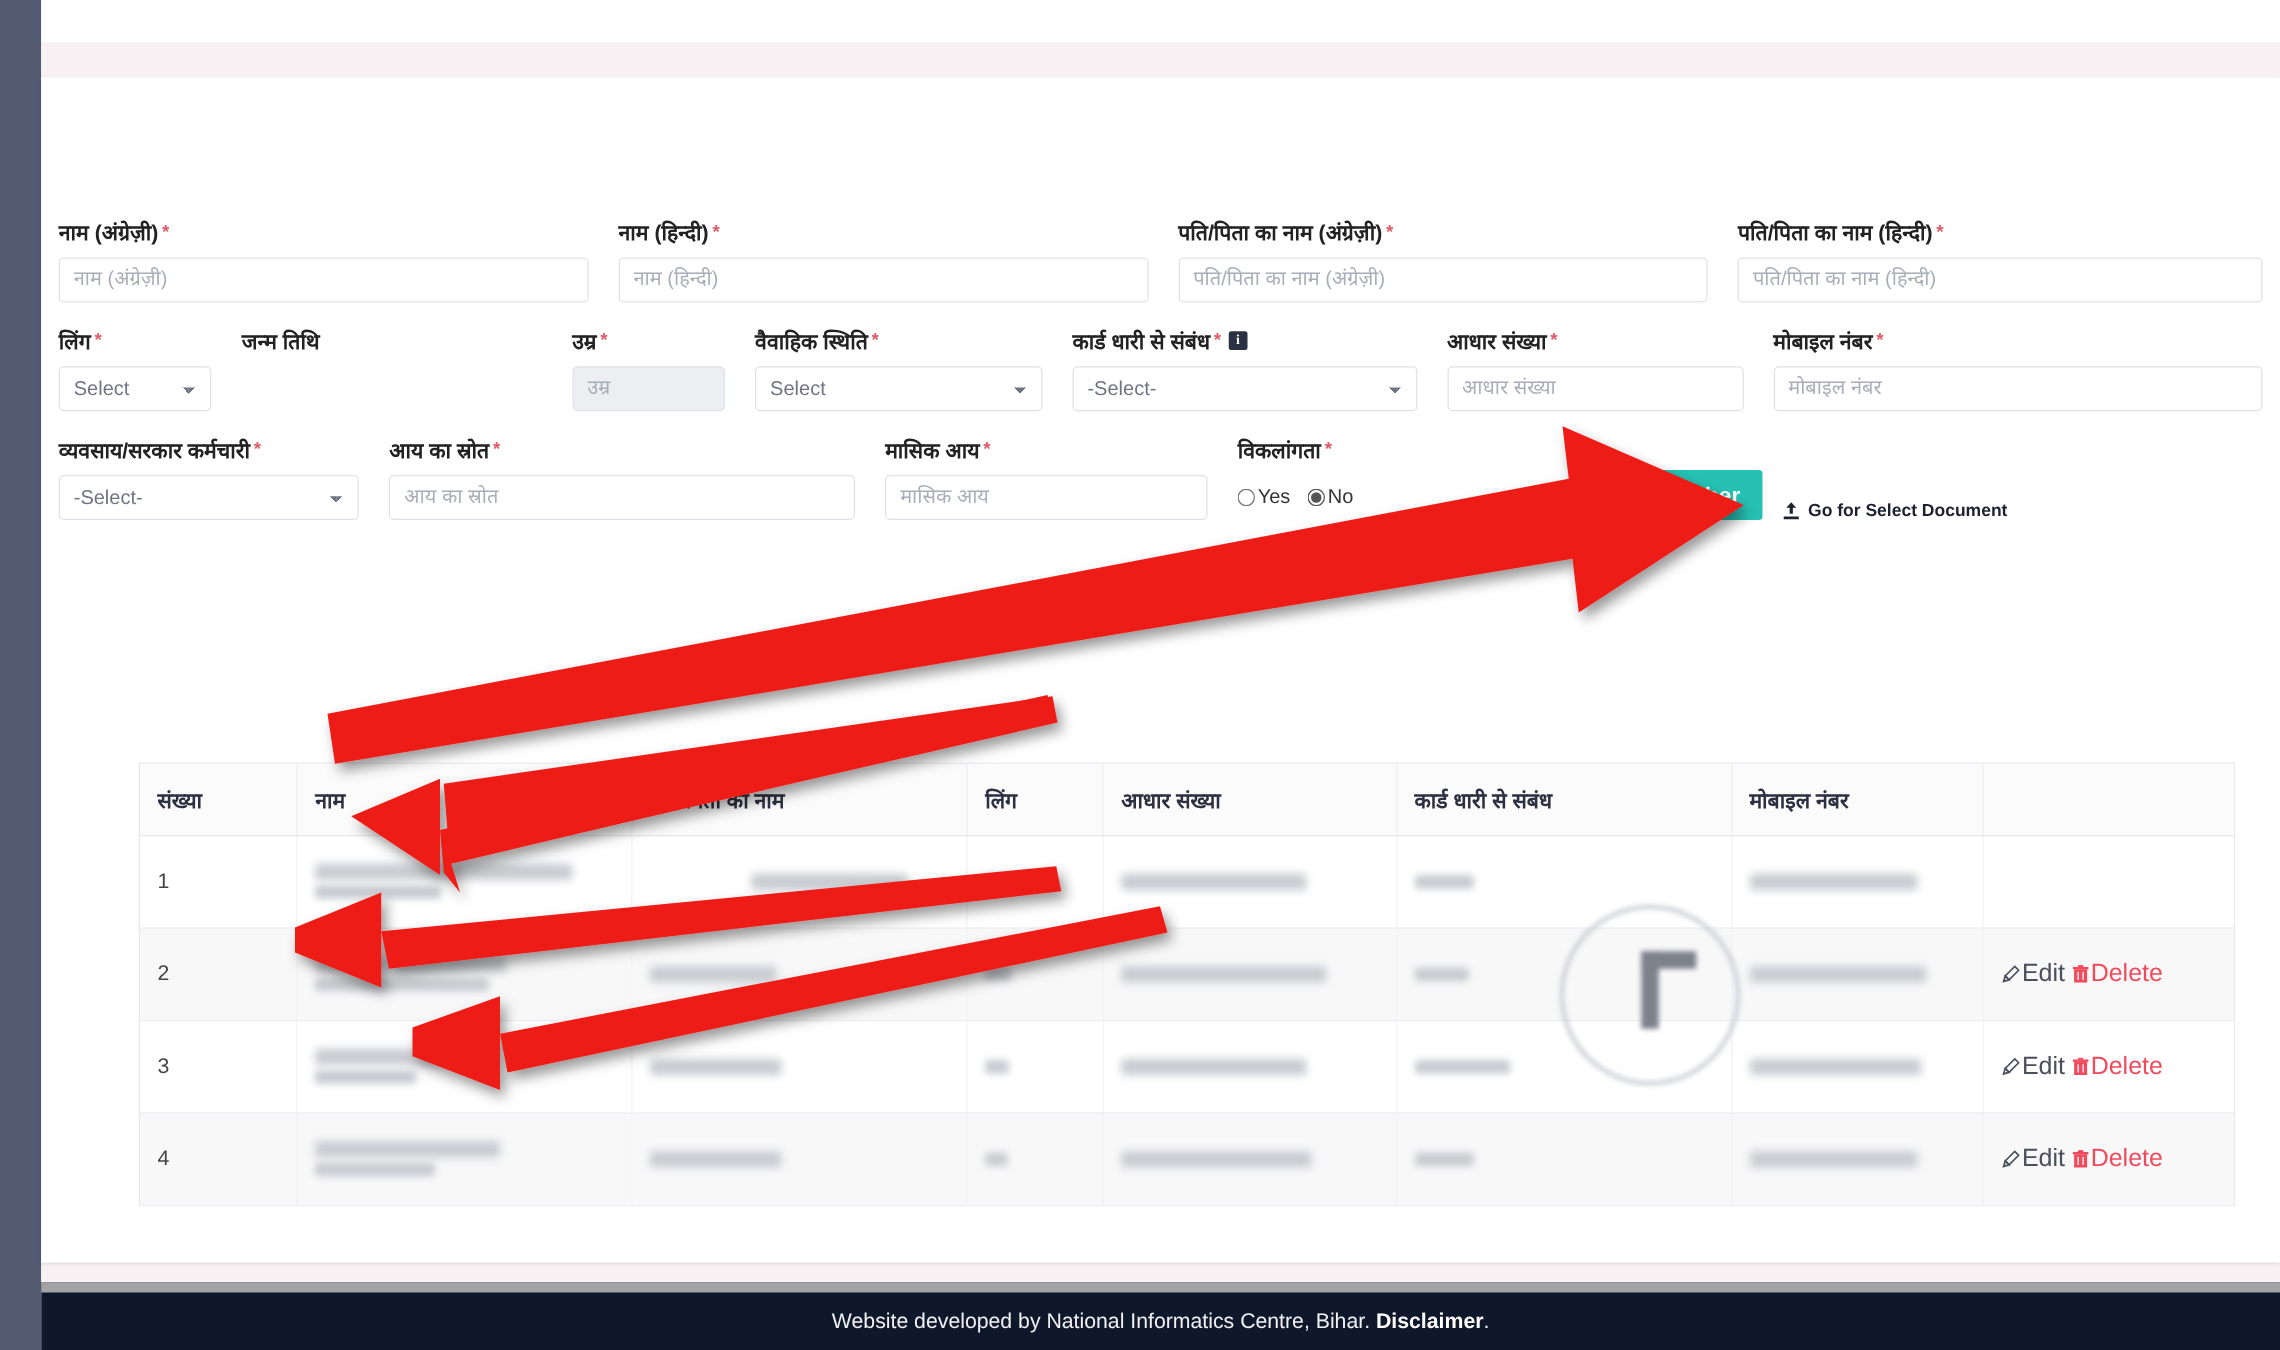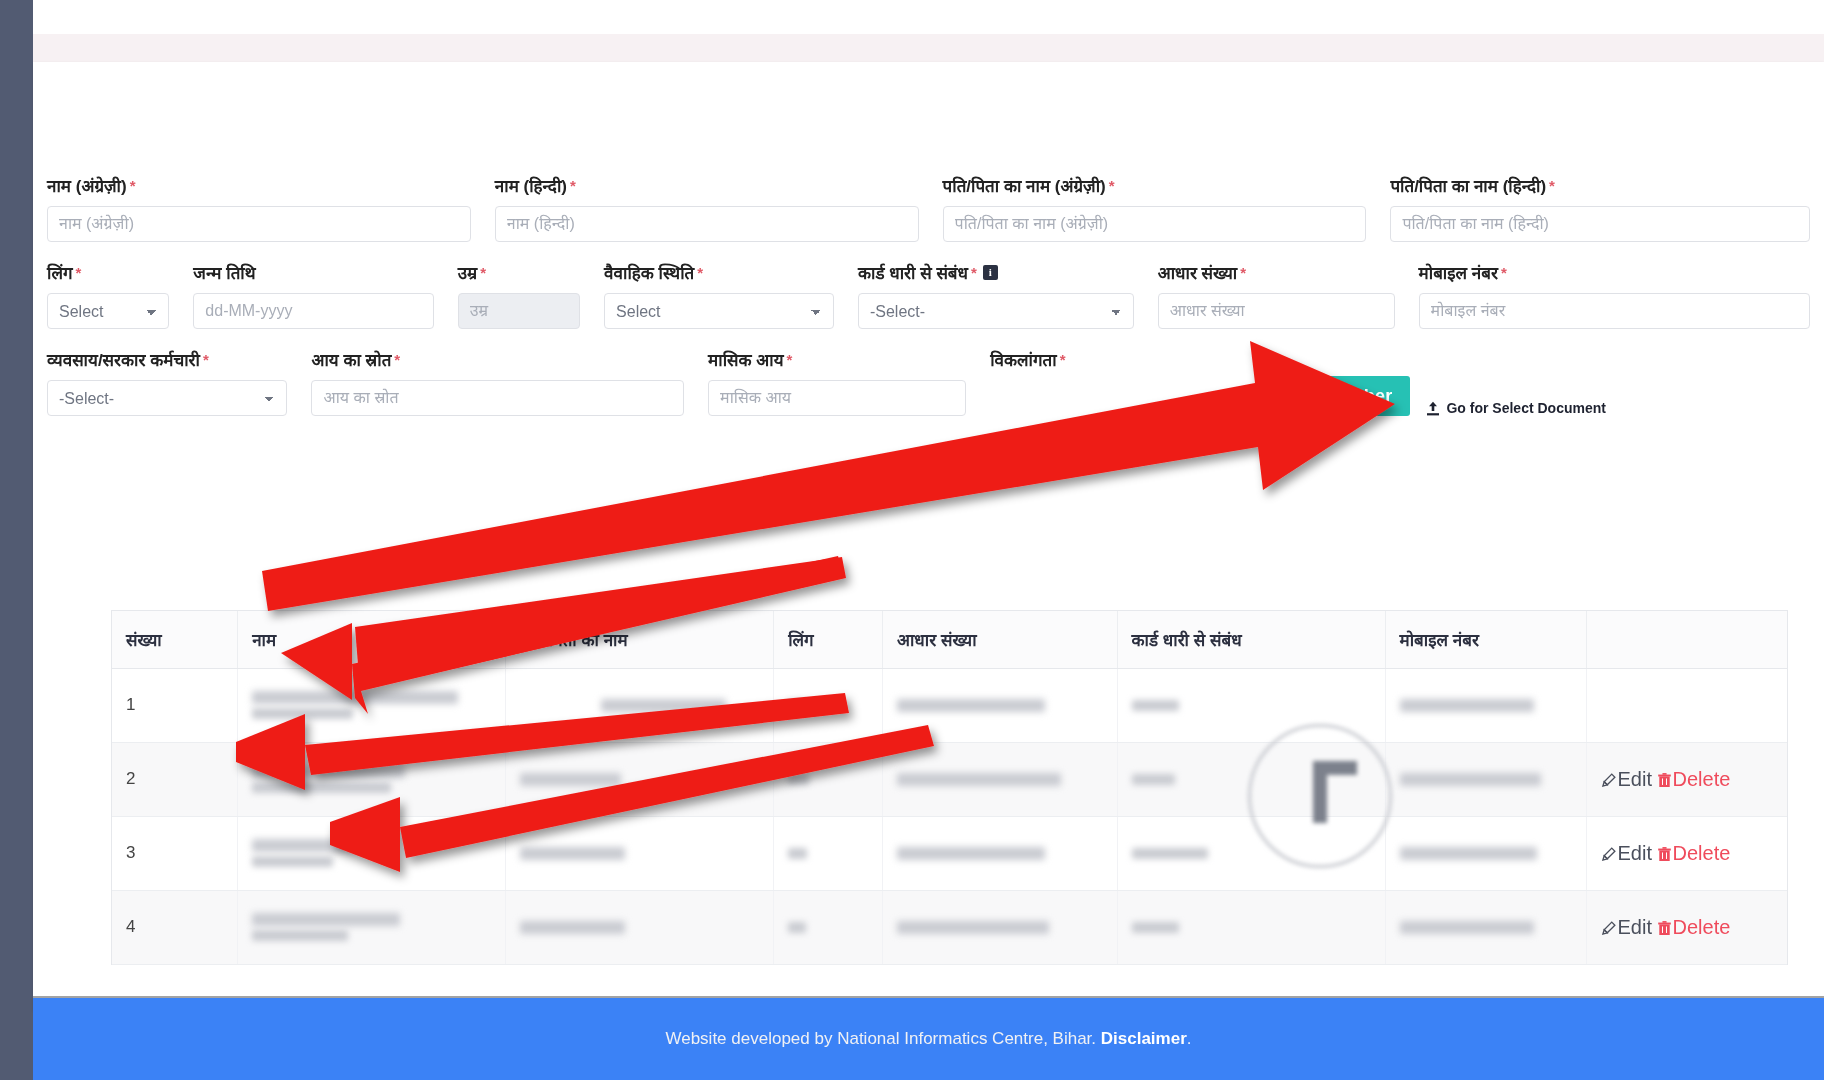--- a/index.html
+++ b/index.html
@@ -137,22 +137,22 @@
   .watermark::after {
     content: ""; position: absolute; left: 62px; top: 34px;
     width: 14px; height: 62px; background: #7c818c;
   }
   .watermark::before {
     content: ""; position: absolute; left: 62px; top: 34px;
     width: 44px; height: 14px; background: #7c818c;
   }
   
   .footer {
-    position: absolute; left: 33px; bottom: 0; width: 1791px; height: 84px;
-    background: #3b82f6; border-top: 2px solid #a3a3a3;
+    position: absolute; left: 33px; bottom: 0; width: 1791px; height: 54px;
+    background: #0f172a; border-top: 8px solid #a3a3a3;
     display: flex; align-items: center; justify-content: center;
   }
   .footer-text { color: #f0f1f4; font-size: 17px; }
   .footer-text b { color: #ffffff; }
   
   .arrows { position: absolute; left: 0; top: 0; width: 1824px; height: 1080px; pointer-events: none; }
 </style>
 </head>
 <body>
 
@@ -206,21 +206,20 @@
               <span class="req">*</span>
             </div>
             <select class="ctl">
               <option>Select</option>
             </select>
           </div>
           <div class="fld" style="width:15.0%">
             <div class="lbl">
               <span>जन्म तिथि</span>
             </div>
-            <input class="ctl" type="text" placeholder="dd-MM-yyyy" style="">
           </div>
           <div class="fld" style="width:8.3%">
             <div class="lbl">
               <span>उम्र</span>
               <span class="req">*</span>
             </div>
             <input class="ctl readonly" type="text" readonly="" placeholder="उम्र" style="">
           </div>
           <div class="fld" style="width:14.4%">
             <div class="lbl">
@@ -278,20 +277,30 @@
             <div class="lbl">
               <span>मासिक आय</span>
               <span class="req">*</span>
             </div>
             <input class="ctl" type="text" placeholder="मासिक आय" style="">
           </div>
           <div class="fld" style="width:15.5%">
             <div class="lbl">
               <span>विकलांगता</span>
               <span class="req">*</span>
+            </div>
+            <div class="radios">
+              <label class="radio-item">
+                <input type="radio" name="disab" style="">
+                <span>Yes</span>
+              </label>
+              <label class="radio-item">
+                <input type="radio" name="disab" checked="" style="">
+                <span>No</span>
+              </label>
             </div>
           </div>
           <div class="fld" style="width:31%;padding-right:0;display:flex;align-items:flex-end;gap:16px">
             <button class="btn-add">Add Member</button>
             <a class="upload-link">
               <svg width="14" height="15" viewBox="0 0 14 15">
                 <path d="M7 0.8 L11 5.2 H8.3 V10 H5.7 V5.2 H3 Z" fill="#1e2230"></path>
                 <rect x="1" y="12.2" width="12" height="2.2" fill="#1e2230"></rect>
               </svg>
               <span>Go for Select Document</span>

